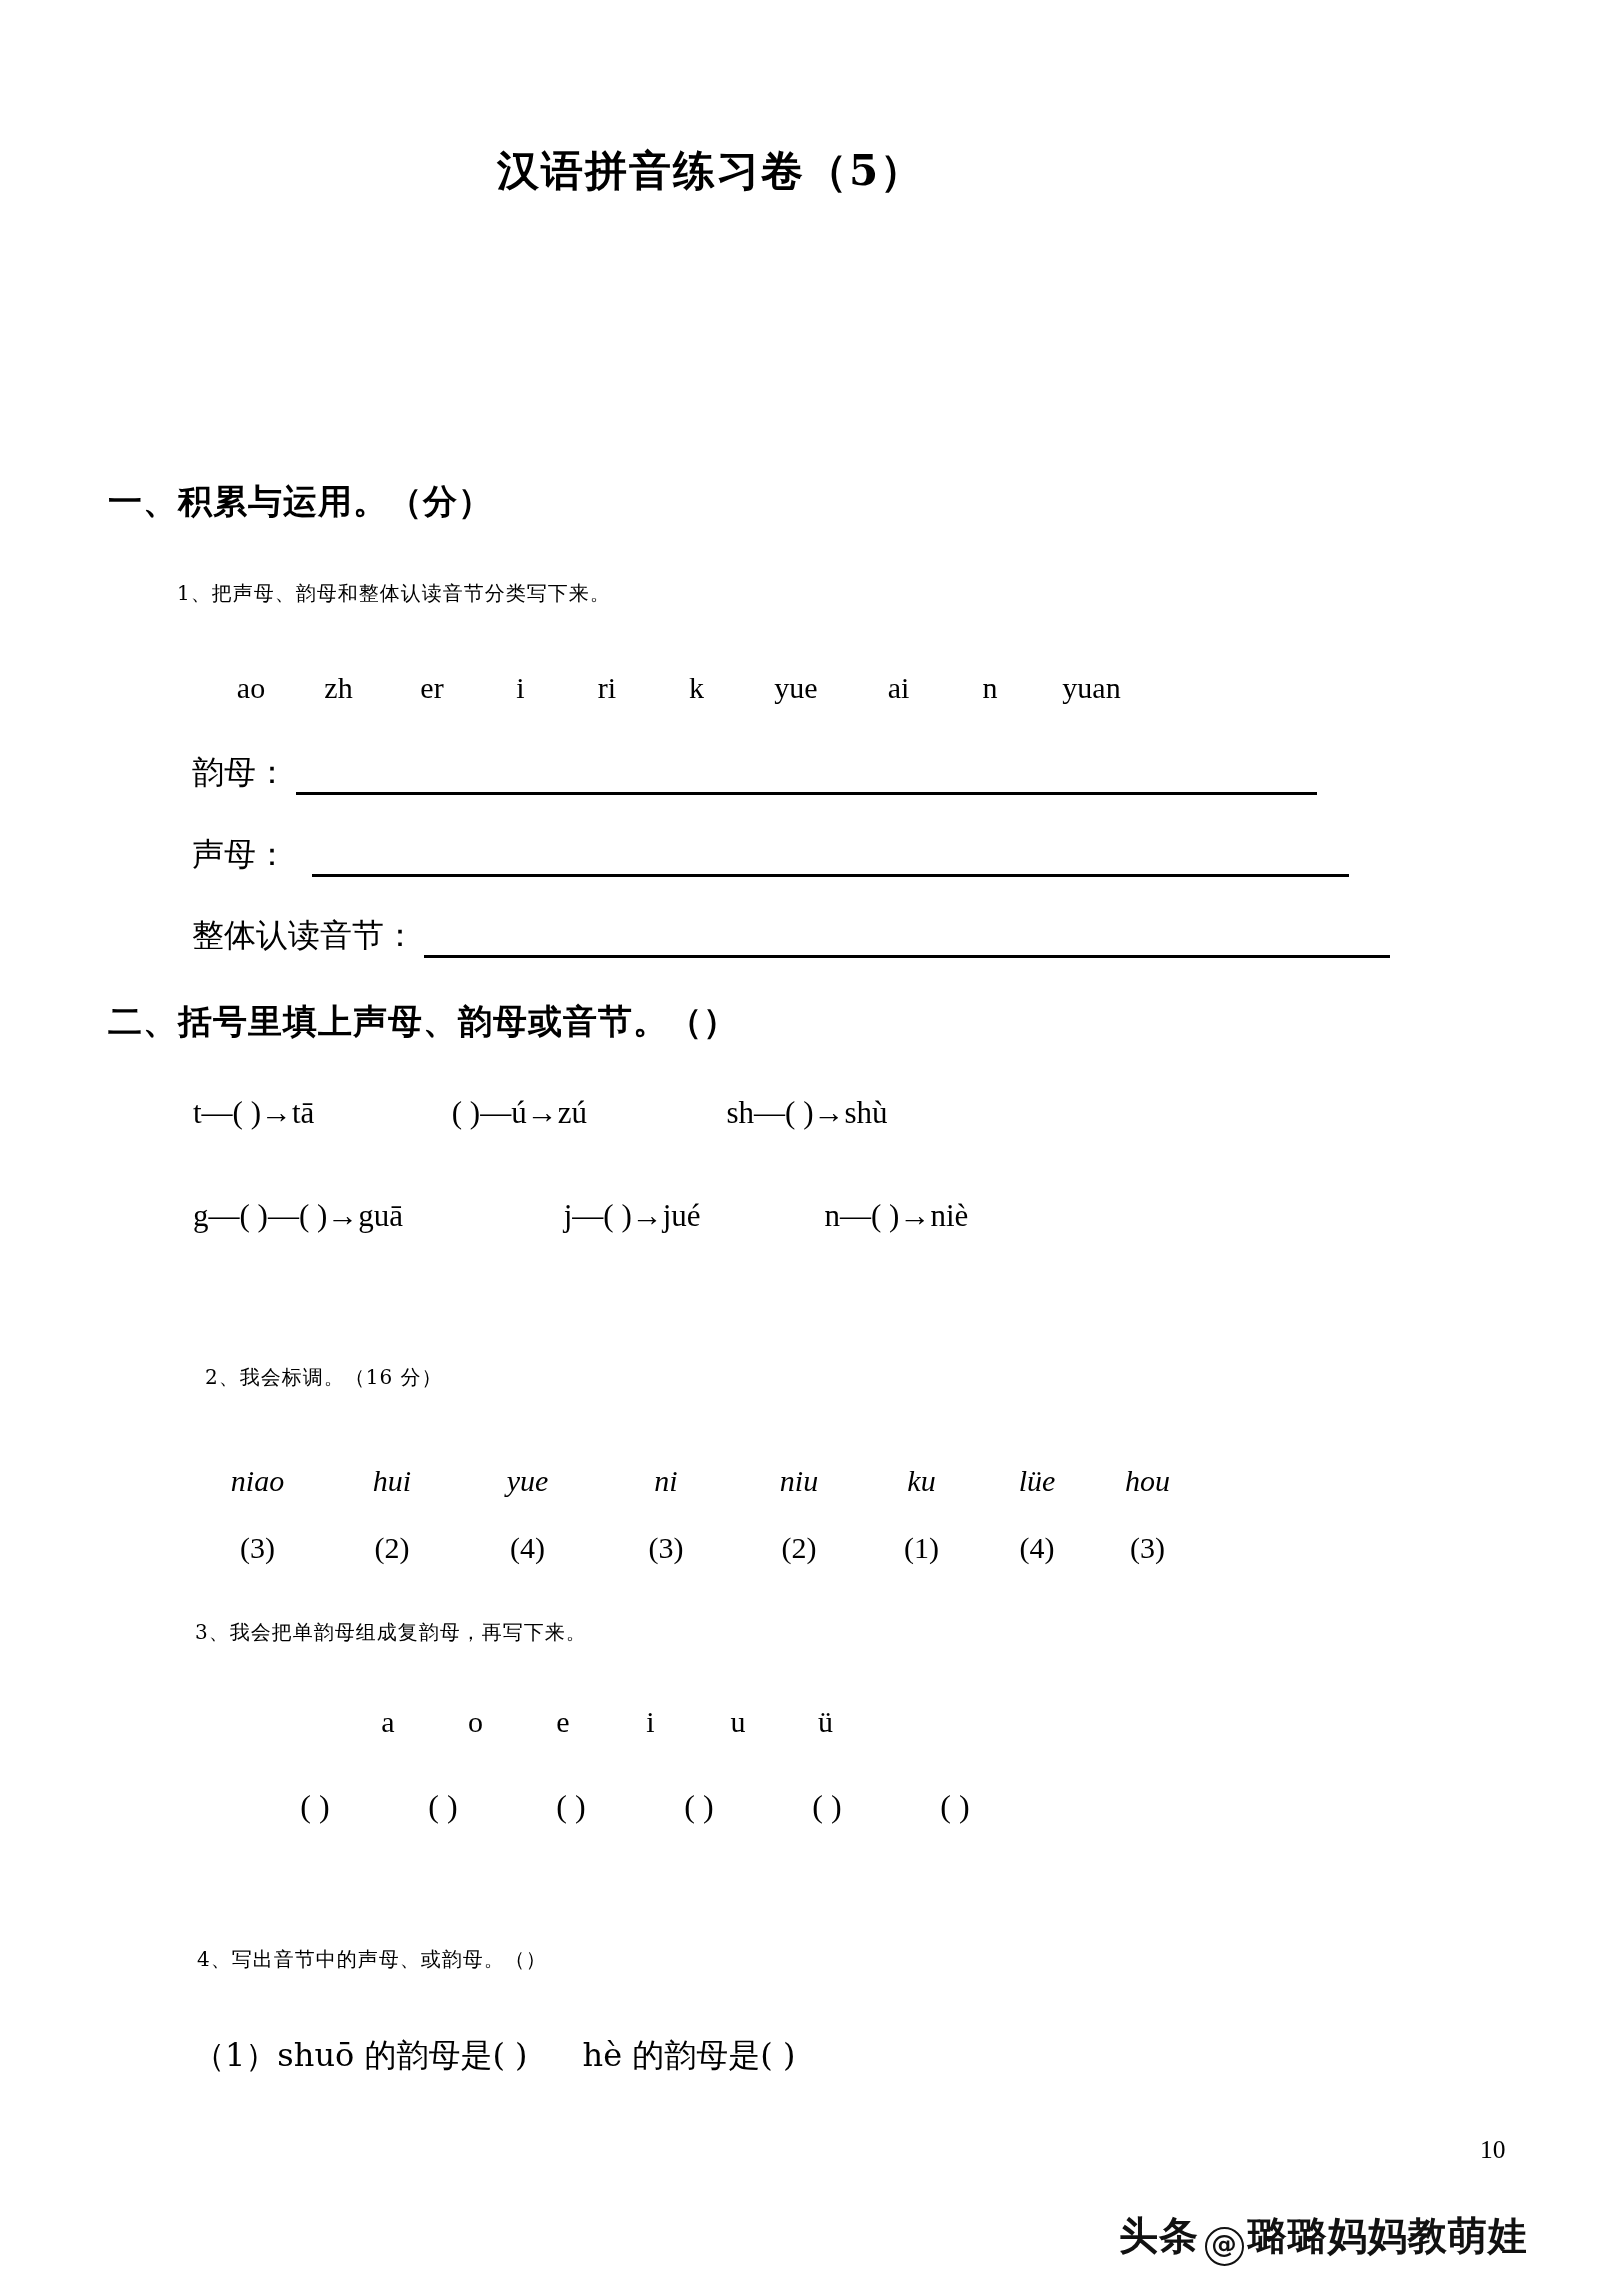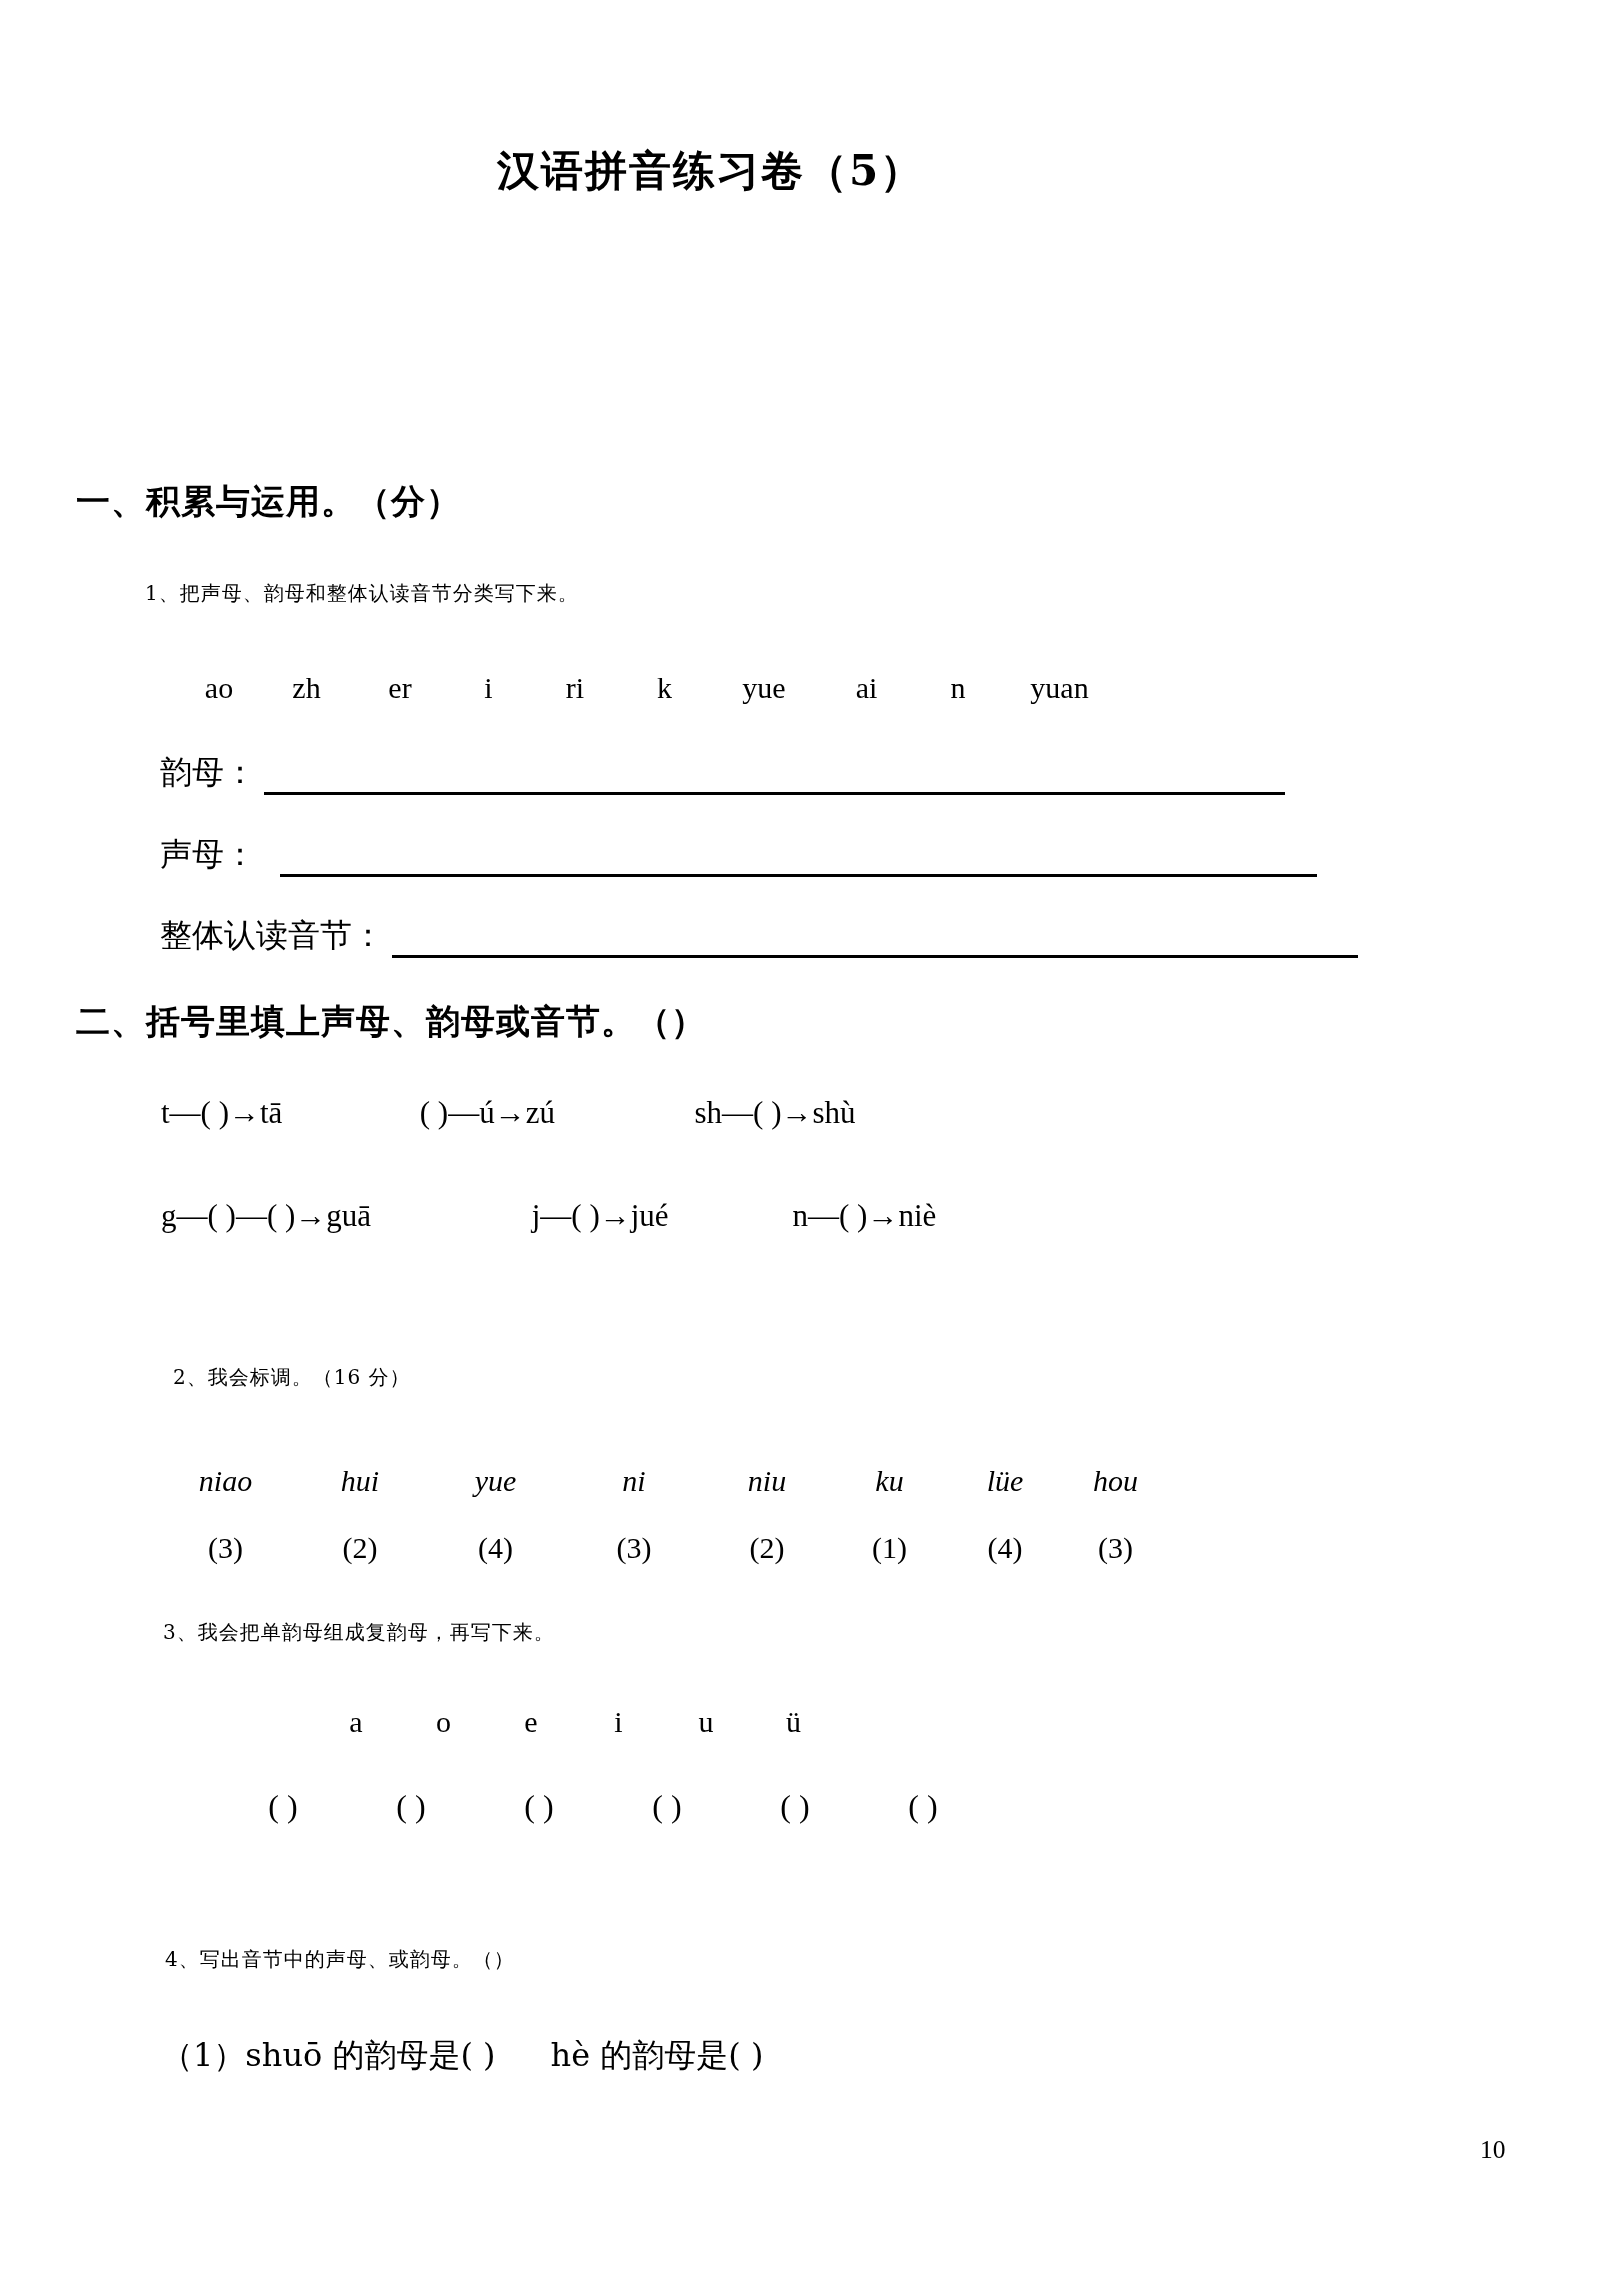--- a/index.html
+++ b/index.html
@@ -33,20 +33,21 @@
     font-size: 42px;
     font-weight: bold;
     letter-spacing: 2px;
     font-family: "DejaVu Serif", "Liberation Serif", serif;
   }
 
   
   .blk {
     position: absolute;
     white-space: nowrap;
+    margin-left: 32px;
   }
 
   .sec-head {
     font-size: 34px;
     font-weight: bold;
     letter-spacing: 1px;
   }
 
   .q-head {
     font-size: 20px;
@@ -233,15 +234,18 @@
   </div>
 
   <div class="blk q-head" style="top:1946px; left:165px;">4、写出音节中的声母、或韵母。（）</div>
 
   <div class="blk fill-row" style="top:2034px; left:161px;">
     <span>（1）shuō 的韵母是(</span><span>            )</span><span style="display:inline-block;width:55px"></span><span>hè 的韵母是(</span><span>            )</span>
   </div>
 
   <div class="page-number" style="top:2135px; left:1480px;">10</div>
 
+  <div class="watermark" style="top:2209px; left:1119px;">
+    <span>头条</span><span class="at">@</span><span>璐璐妈妈教萌娃</span>
+  </div>
 
 </div>
 
 
 </body></html>

